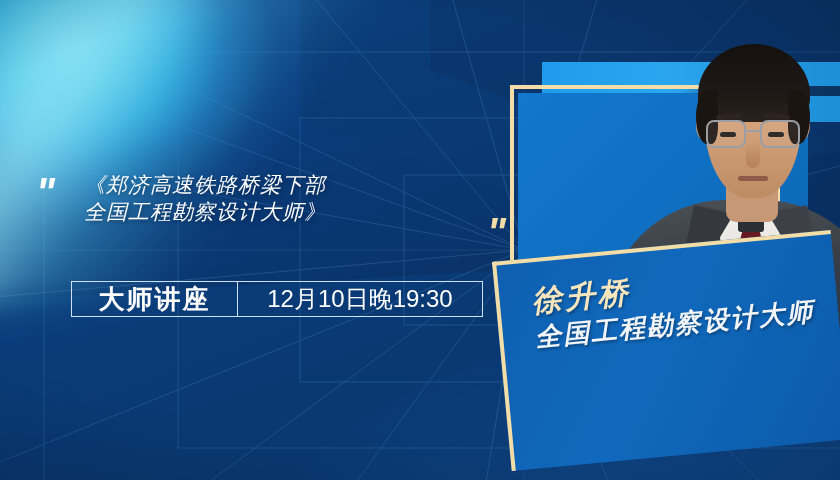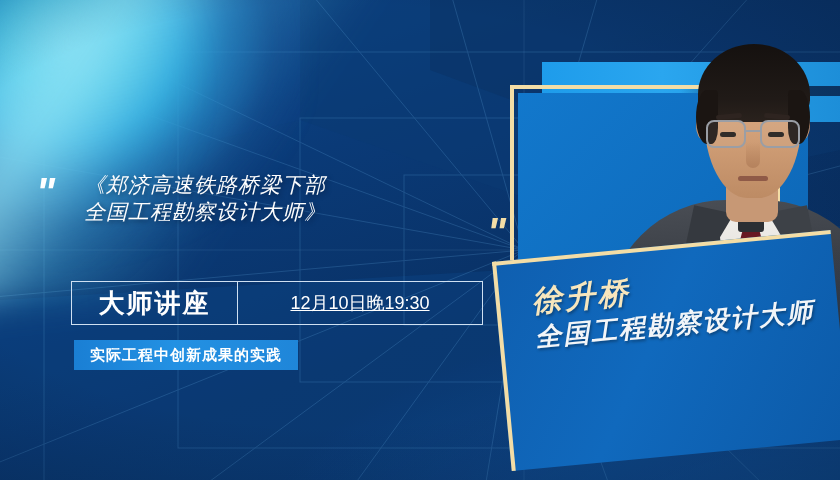--- a/index.html
+++ b/index.html
@@ -189,32 +189,32 @@
   }
   .subtitle{
     position:absolute;left:84px;top:172px;width:420px;
     font-size:21px;font-style:italic;color:#fdfdfd;
     line-height:1.28;letter-spacing:1px;font-weight:500;
     text-shadow:2px 2px 4px rgba(2,20,45,.5);
   }
   .subtitle .ln{display:block;white-space:nowrap;}
 
   .infobar{
-    position:absolute;left:71px;top:281px;width:412px;height:44px;
+    position:absolute;left:71px;top:281px;width:412px;height:36px;
     border:1.5px solid #cfe0f2;display:flex;align-items:stretch;
   }
   .ib-left{
     width:166px;display:flex;align-items:center;justify-content:center;
     border-right:1.5px solid #cfe0f2;
   }
   .ib-left span{
     font-size:26px;font-weight:bold;color:#ffffff;letter-spacing:2px;
   }
   .ib-right{flex:1;display:flex;align-items:center;justify-content:center;}
-  .ib-right span{font-size:18px;color:#ffffff;letter-spacing:0px;text-decoration:underline;}
+  .ib-right span{font-size:24px;color:#ffffff;letter-spacing:0px;}
 
   .tagline{
     position:absolute;left:74px;top:340px;height:30px;
     padding:0 16px 0 16px;
     display:flex;align-items:center;
     background:linear-gradient(90deg,#1a7fd4 0%,#2391e3 45%,#1f86d9 100%);
   }
   .tagline span{
     font-size:15px;font-weight:bold;color:#ffffff;letter-spacing:1px;
   }
@@ -336,17 +336,14 @@
 
   <div class="infobar">
     <div class="ib-left">
       <span>大师讲座</span>
     </div>
     <div class="ib-right">
       <span>12月10日晚19:30</span>
     </div>
   </div>
 
-  <div class="tagline">
-    <span>实际工程中创新成果的实践</span>
-  </div>
 
 </div>
 
 </body></html>

